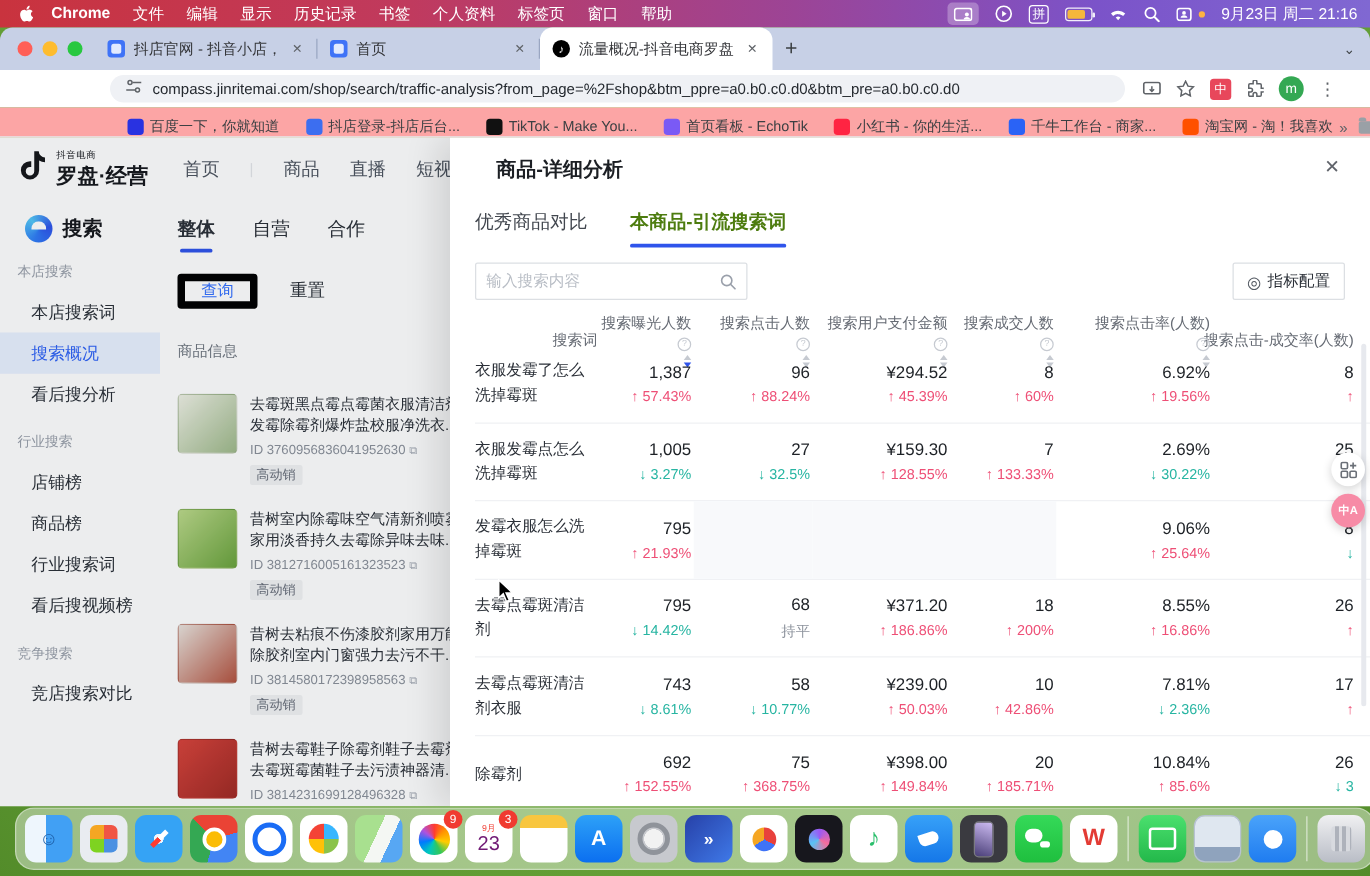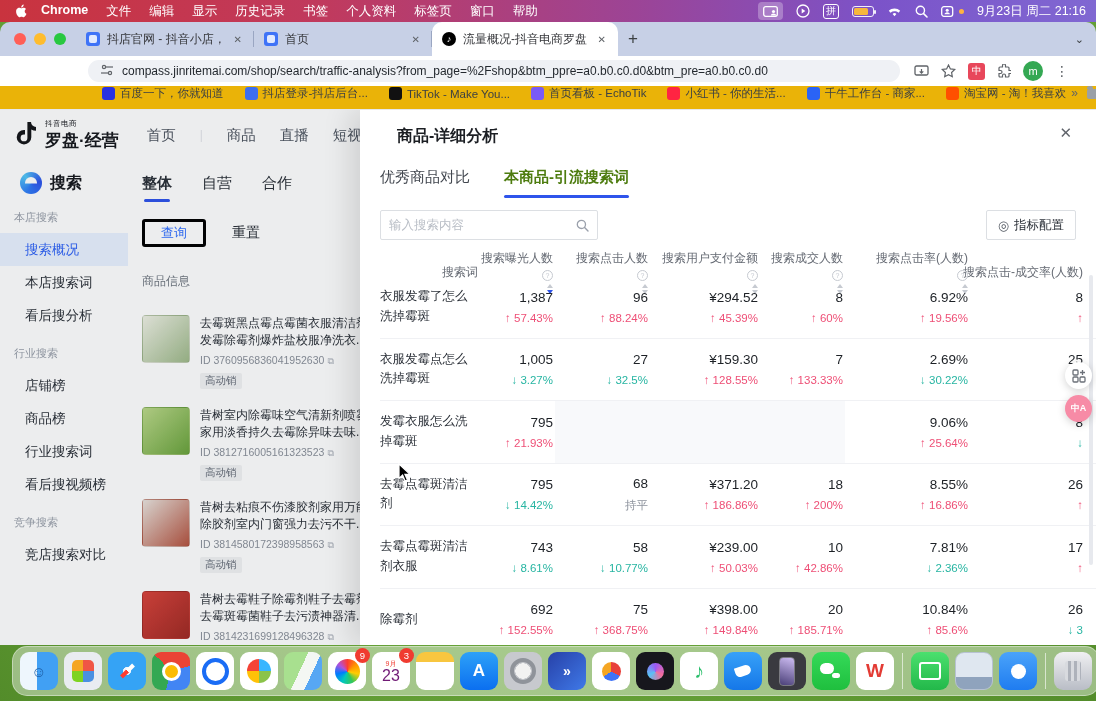--- a/index.html
+++ b/index.html
@@ -43,21 +43,21 @@
   .fav-tiktok{border-radius:50%;background:#000;color:#fff;font-size:9px;display:flex;align-items:center;justify-content:center;}
   .newtab{font-size:17px;color:#3c4043;margin-left:10px;align-self:center;}
   .tab-chevron{margin-left:auto;margin-right:12px;color:#3c4043;font-size:11px;align-self:center;}
   .toolbar{position:absolute;top:34px;left:0;right:0;height:30px;background:#fff;display:flex;align-items:center;}
   .urlpill{margin-left:88px;width:812px;height:22px;background:#eff1f5;border-radius:11px;display:flex;align-items:center;padding:0 12px;gap:8px;}
   .url{font-size:12px;color:#24292f;white-space:nowrap;overflow:hidden;}
   .tb-icons{display:flex;align-items:center;gap:12px;margin-left:14px;}
   .tb-ic{color:#5f6368;font-size:13px;display:flex;align-items:center;}
   .translate-ic{width:17px;height:17px;border-radius:3px;background:#e8475b;color:#fff;font-size:10px;display:flex;align-items:center;justify-content:center;}
   .avatar{width:20px;height:20px;border-radius:50%;background:#34a853;color:#fff;font-size:11px;display:flex;align-items:center;justify-content:center;}
-  .bookmarks{position:absolute;top:64px;left:0;right:0;height:24px;background:#eab308;border-bottom:1px solid #e6e8ec;display:flex;align-items:flex-start;padding-left:102px;gap:21px;}
+  .bookmarks{position:absolute;top:64px;left:0;right:0;height:24px;background:#fca5a5;border-bottom:1px solid #e6e8ec;display:flex;align-items:flex-end;padding-left:102px;gap:21px;}
   .bm{display:flex;align-items:center;gap:5px;font-size:11.5px;color:#3c4043;white-space:nowrap;}
   .bmic{width:13px;height:13px;border-radius:3px;flex:none;}
   .bmic.folder{width:14px;height:10px;border-radius:2px;background:#9aa0a6;position:relative;}
   .bmic.folder::before{content:'';position:absolute;top:-3px;left:0;width:6px;height:3px;border-radius:2px 2px 0 0;background:#9aa0a6;}
   .bm-overflow{position:absolute;right:18px;color:#5f6368;font-size:12px;}
   
   .appwin{position:absolute;top:88px;left:0;right:0;height:535px;background:#fff;overflow:hidden;}
   .app-header{height:50px;display:flex;align-items:center;padding-left:14px;}
   .brand-wrap{margin-left:7px;}
   .brand-small{font-size:7.5px;color:#16181d;letter-spacing:.5px;}
@@ -70,21 +70,21 @@
   .search-logo::after{content:'';position:absolute;inset:5px;border-radius:50%;background:#fff;clip-path:polygon(0 0,100% 0,100% 55%,0 55%);}
   .side-top-label{font-size:11px;color:#9aa0ab;padding:12px 0 8px 14px;}
   .side-label{font-size:11px;color:#9aa0ab;padding:14px 0 8px 14px;}
   .side-item{height:33px;line-height:33px;padding-left:25px;font-size:13.5px;color:#2b3038;}
   .side-item.active{background:#e9f1ff;color:#2f63f6;}
   .content{position:absolute;top:50px;left:128px;right:0;bottom:0;}
   #ftabs{display:flex;gap:30px;padding:14px 0 0 14px;font-size:15px;color:#2b3038;}
   .ftab.active{font-weight:800;position:relative;}
   .ftab.active::after{content:'';position:absolute;left:2px;right:2px;bottom:-9px;height:3px;border-radius:2px;background:#2f54eb;}
   .btnrow{margin:26px 0 0 14px;display:flex;align-items:center;gap:26px;}
-  .btn-query{width:64px;height:28px;border:3px solid #000000;color:#3370ff;background:#fff;border-radius:3px;font-size:13px;display:flex;align-items:center;justify-content:center;}
+  .btn-query{width:64px;height:28px;border:6px solid #000000;color:#3370ff;background:#fff;border-radius:3px;font-size:13px;display:flex;align-items:center;justify-content:center;}
   .btn-reset{font-size:14px;color:#2b3038;}
   .pt-head{margin:26px 0 0 14px;font-size:12px;color:#707780;position:relative;height:16px;}
   .pt-head .h2{position:absolute;left:222px;top:0;white-space:nowrap;}
   #prod-rows{margin-top:16px;}
   .prow{display:flex;gap:10px;padding:10px 0 0 14px;height:92px;}
   .pimg{width:48px;height:48px;border-radius:4px;flex:none;border:1px solid rgba(0,0,0,.06);}
   .ptxt{width:168px;}
   .ptitle{font-size:12px;line-height:1.45;color:#2b3038;height:35px;overflow:hidden;}
   .pid{font-size:10.5px;color:#8b919b;margin-top:4px;white-space:nowrap;}
   .copy-ic{margin-left:3px;font-size:9px;color:#a9aeb8;}
@@ -360,22 +360,22 @@
           </span>
       </div>
 
       <div class="side">
         <div class="search-brand">
           <span class="search-logo"></span>
           <span>搜索</span>
         </div>
         <div class="side-top-label">本店搜索</div>
         <div id="side-items">
+            <div class="side-item">本店搜索词</div>
             <div class="side-item active">搜索概况</div>
-            <div class="side-item">本店搜索词</div>
             <div class="side-item">看后搜分析</div>
             <div class="side-label">行业搜索</div>
             <div class="side-item">店铺榜</div>
             <div class="side-item">商品榜</div>
             <div class="side-item">行业搜索词</div>
             <div class="side-item">看后搜视频榜</div>
             <div class="side-label">竞争搜索</div>
             <div class="side-item">竞店搜索对比</div>
           </div>
       </div>

